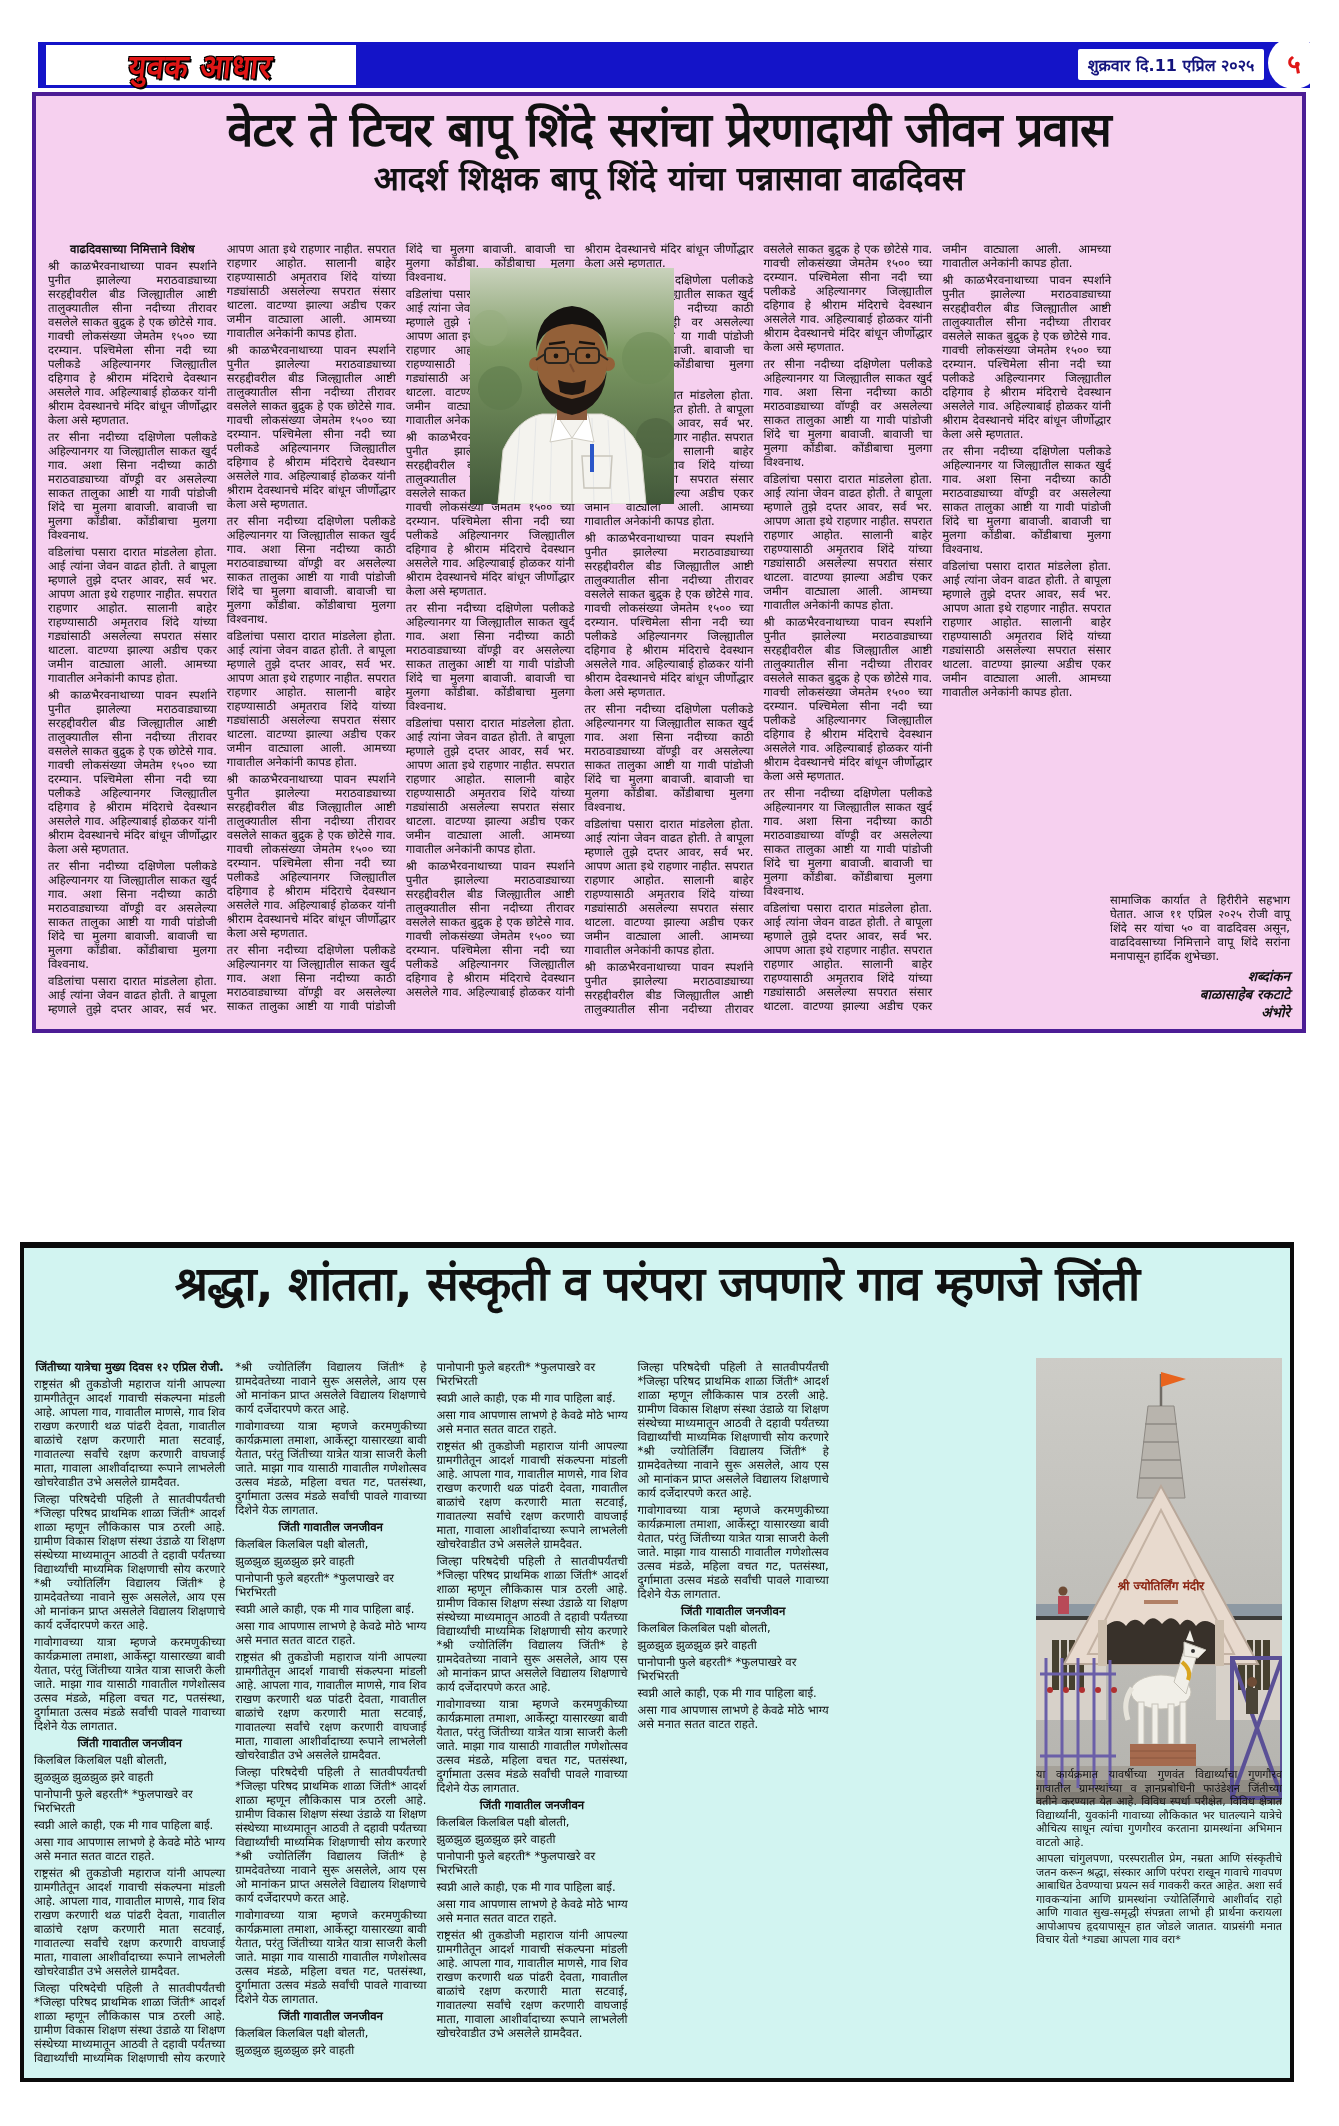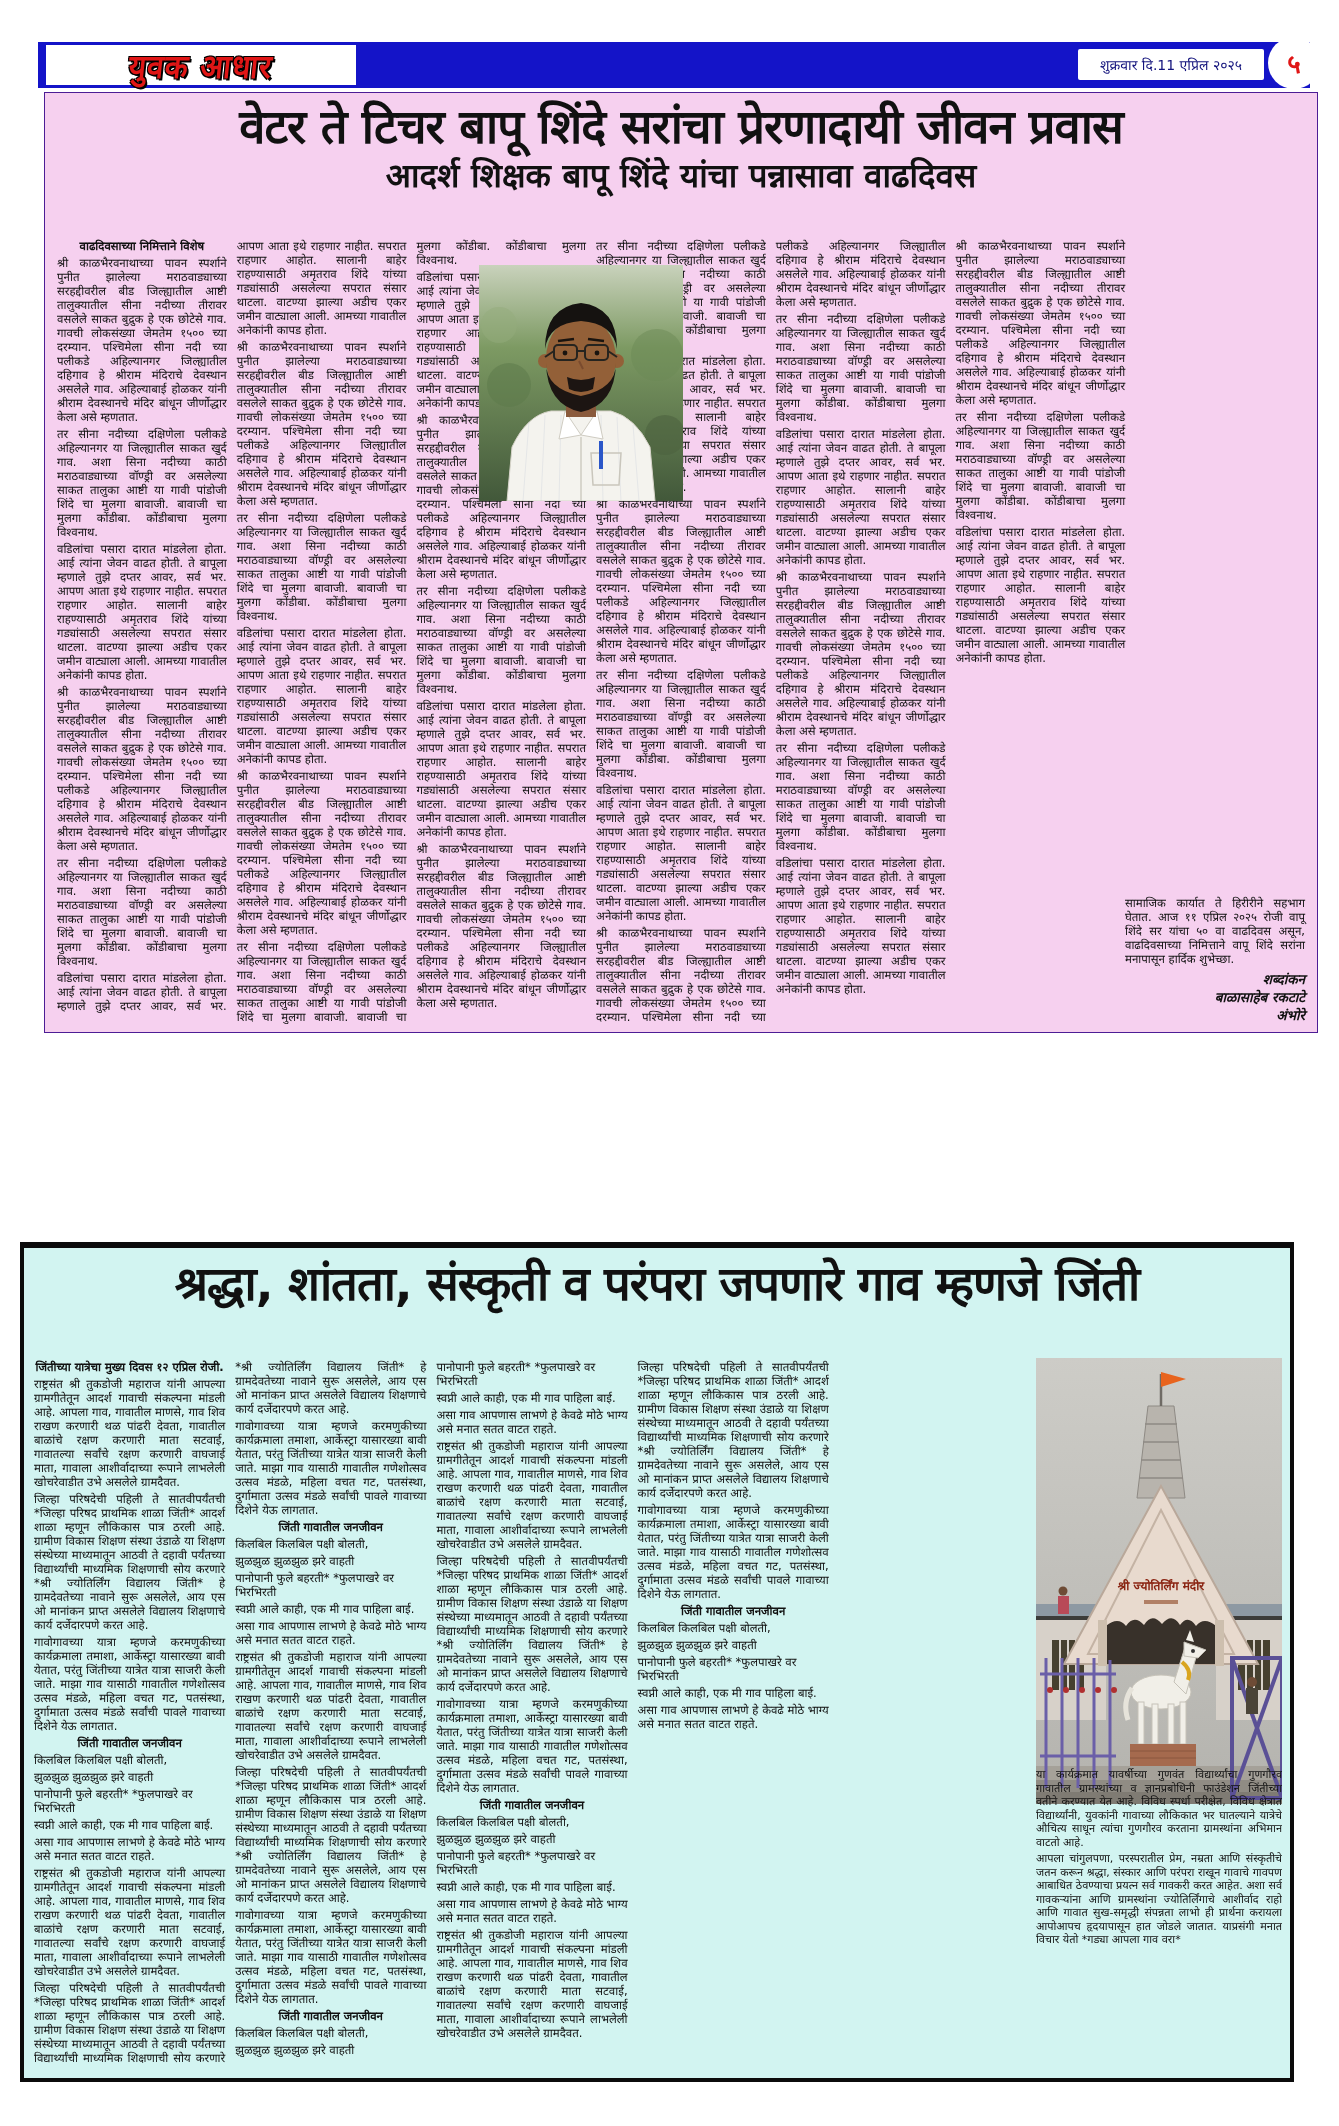--- a/index.html
+++ b/index.html
@@ -7,27 +7,27 @@
         font-family:"DejaVu Sans",sans-serif;color:#111;}
   
   .topbar{position:absolute;left:38px;top:42px;width:1272px;height:46px;background:var(--header_blue,#1414c8);}
   .masthead-box{position:absolute;left:8px;top:3px;width:310px;height:40px;background:#fff;
         display:flex;align-items:center;justify-content:center;}
   .masthead-title{font-size:30px;font-weight:900;color:var(--masthead_red,#e01616);
         transform:skewX(-6deg) scaleY(1.1);letter-spacing:1px;
         text-shadow:2px 2px 0 #000,-1px -1px 0 #000,1px -1px 0 #000,-1px 1px 0 #000;}
   .date-box{position:absolute;left:1040px;top:7px;width:186px;height:31px;background:#fff;border-radius:2px;
         display:flex;align-items:center;justify-content:center;}
-  .date-text{font-size:14px;font-weight:normal;color:var(--date_navy,#14147d);}
+  .date-text{font-size:16px;font-weight:bold;color:var(--date_navy,#14147d);}
   .page-circle{position:absolute;left:1232px;top:-3px;width:48px;height:48px;border-radius:50%;background:#fff;
         box-shadow:0 0 0 2px #fff;display:flex;align-items:center;justify-content:center;}
   .page-circle span{font-size:26px;font-weight:900;color:var(--masthead_red,#e01616);}
   
-  .article1{position:absolute;left:44px;top:92px;width:1274px;height:941px;
-        background:var(--article1_bg,#f6d0ef);border:1px solid #4c1d95;box-sizing:border-box;}
+  .article1{position:absolute;left:32px;top:92px;width:1274px;height:941px;
+        background:var(--article1_bg,#f6d0ef);border:4px solid #4c1d95;box-sizing:border-box;}
   .article1 h1{margin:8px 4px 0;font-size:47px;line-height:1.12;text-align:center;font-weight:800;letter-spacing:-1px;}
   .article1 h2{margin:4px 6px 0;font-size:33px;line-height:1.1;text-align:center;font-weight:800;}
   .a1-body{position:absolute;left:12px;right:12px;top:146px;bottom:8px;
         column-count:7;column-gap:10px;column-fill:auto;overflow:hidden;
         font-size:11.5px;line-height:14px;text-align:justify;}
   .a1-body p,.a2-cols p,.a2-right-text p{margin:0 0 3px;}
   .lead{font-weight:bold;text-align:center;}
   .subhead{font-weight:bold;text-align:center;}
   .poem{text-align:left;font-weight:normal;margin:0;}
   .a1-photo{position:absolute;left:434px;top:172px;width:204px;height:236px;background:#546b45;}

